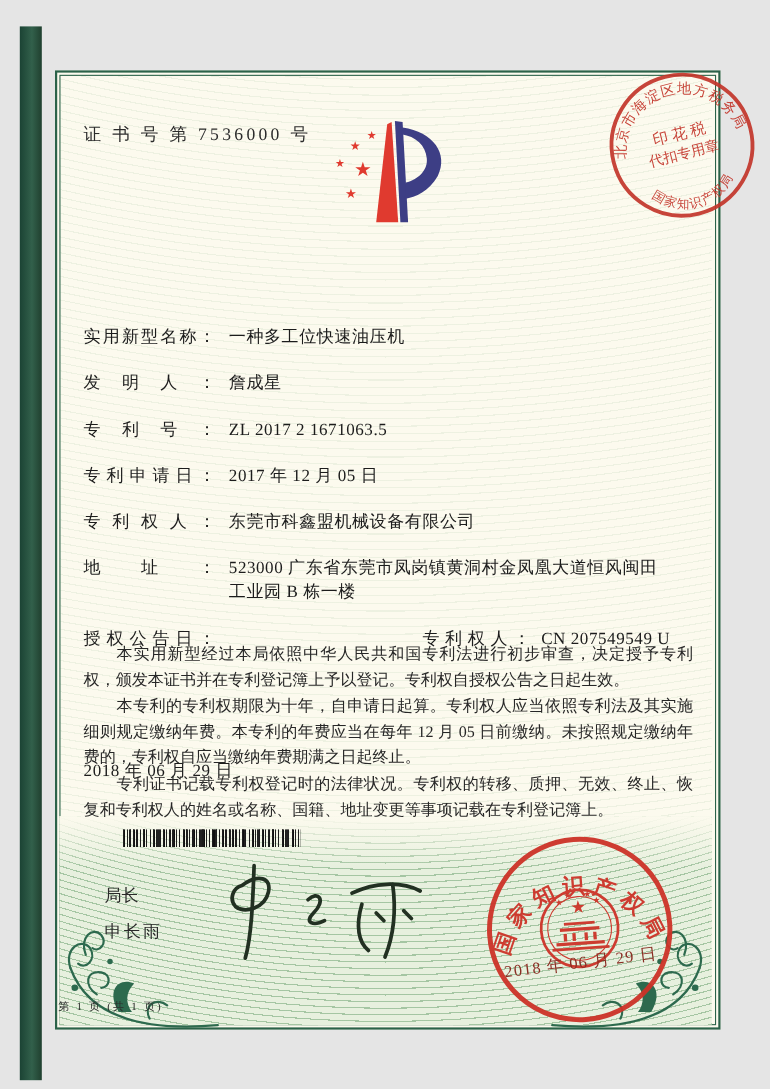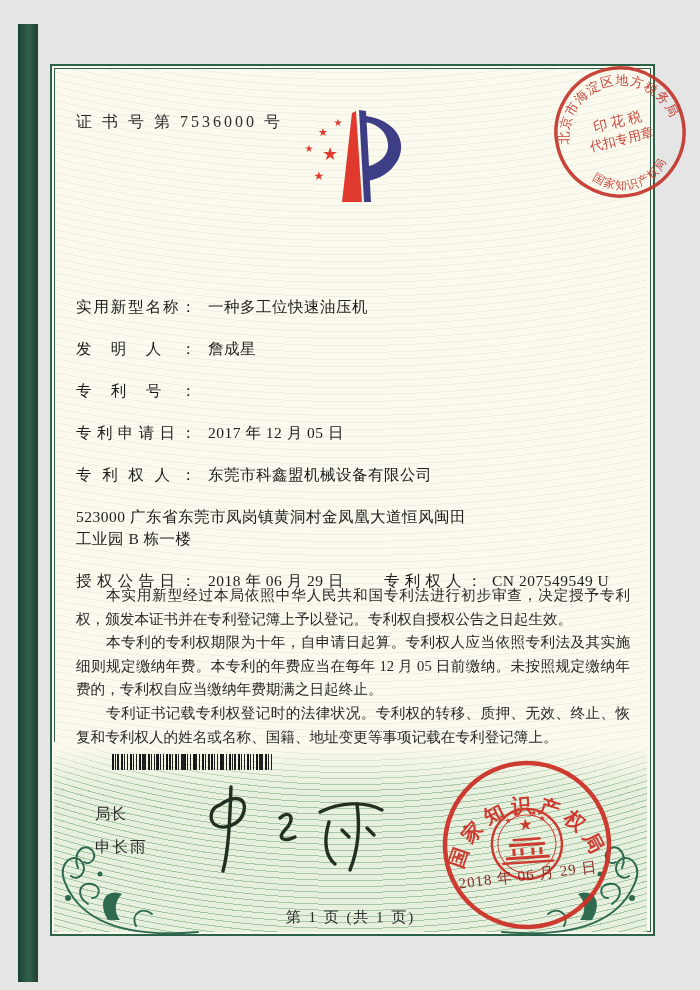--- a/index.html
+++ b/index.html
@@ -34,21 +34,21 @@
   .logo{position:absolute; left:292px; top:108px; width:122px; height:104px; z-index:2;}
   .tax-seal{position:absolute; left:546px; top:58px; width:148px; height:148px;
     transform:rotate(-14deg); z-index:5; opacity:.92;}
   .title{position:absolute; left:53px; width:595px; top:206px; z-index:2;
     text-align:center; font-size:35px; font-weight:700; letter-spacing:11px; color:#1f1f1f;}
 
   .fields{position:absolute; left:76px; top:296px; width:554px; font-size:15.5px; z-index:2; color:#1c1c1c;}
   .frow{display:flex; line-height:21.5px; margin-bottom:20.5px;}
   .flabel{width:120px; flex:0 0 120px; text-align:justify; text-align-last:justify; margin-right:12px;}
   .fvalue{flex:1; letter-spacing:.5px;}
-  .frow.grant{position:relative;}
+  .frow.grant{position:relative;flex-direction:column;}
   .pair2{position:absolute; left:308px; top:0; display:flex;}
   .pair2 .flabel{width:98px; flex:0 0 98px; margin-right:10px;}
 
   .body-text{position:absolute; left:76px; top:584px; width:554px; z-index:2;
     font-size:14.6px; line-height:23.6px; color:#272727; text-align:justify;}
   .body-text p{margin:0; text-indent:2.05em;}
 
   .barcode{position:absolute; left:112px; top:754px; width:161px; height:16px; z-index:3;
     background-image:
       repeating-linear-gradient(90deg,#1c1c1c 0 1px,transparent 1px 3px),
@@ -59,22 +59,22 @@
     font-family:"Liberation Sans","DejaVu Sans",sans-serif; color:#2a2a2a;}
   .director .name{margin-top:12px; letter-spacing:2px;}
   .signature{position:absolute; left:185px; top:780px; z-index:3;}
 
   .main-seal{position:absolute; left:438px; top:756px; width:178px; height:178px;
     transform:rotate(-4deg); z-index:4; opacity:.95;}
   .seal-date{position:absolute; left:430px; top:866px; width:196px; z-index:5;
     text-align:center; transform:rotate(-7deg);
     font-size:15px; letter-spacing:1px; color:#8a2e24;}
 
-  .footer{position:absolute; left:53px; top:908px; width:595px; text-align:center;
-    z-index:3; font-size:15px; letter-spacing:2px; color:#2c2c2c;}
+  .footer{position:absolute; left:53px; top:908px; width:595px; text-align:left;
+    z-index:3; font-size:10px; letter-spacing:2px; color:#2c2c2c;}
 </style>
 </head>
 <body>
 
 <div class="page">
 
   <div class="spine"></div>
 
   <div class="frame"></div>
   <div class="waves-all"></div>
@@ -153,30 +153,32 @@
     <div class="frow">
       <span class="flabel">实用新型名称：</span>
       <span class="fvalue">一种多工位快速油压机</span>
     </div>
     <div class="frow">
       <span class="flabel">发明人：</span>
       <span class="fvalue">詹成星</span>
     </div>
     <div class="frow">
       <span class="flabel">专利号：</span>
+      <span class="fvalue">ZL 2017 2 1671063.5</span>
     </div>
     <div class="frow">
       <span class="flabel">专利申请日：</span>
       <span class="fvalue">2017 年 12 月 05 日</span>
     </div>
     <div class="frow">
       <span class="flabel">专利权人：</span>
       <span class="fvalue">东莞市科鑫盟机械设备有限公司</span>
     </div>
     <div class="frow">
+      <span class="flabel">地址：</span>
       <span class="fvalue">
         <div>523000 广东省东莞市凤岗镇黄洞村金凤凰大道恒风闽田</div>
         <div>工业园 B 栋一楼</div>
       </span>
     </div>
     <div class="frow grant">
       <span class="flabel">授权公告日：</span>
       <span class="fvalue">2018 年 06 月 29 日</span>
       <span class="pair2">
         <span class="flabel">专利权人：</span>

